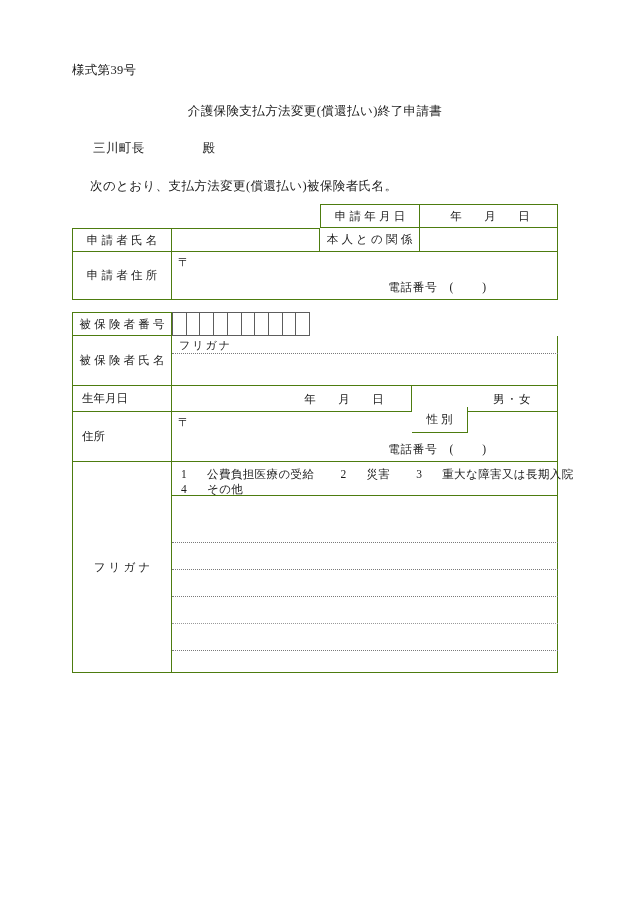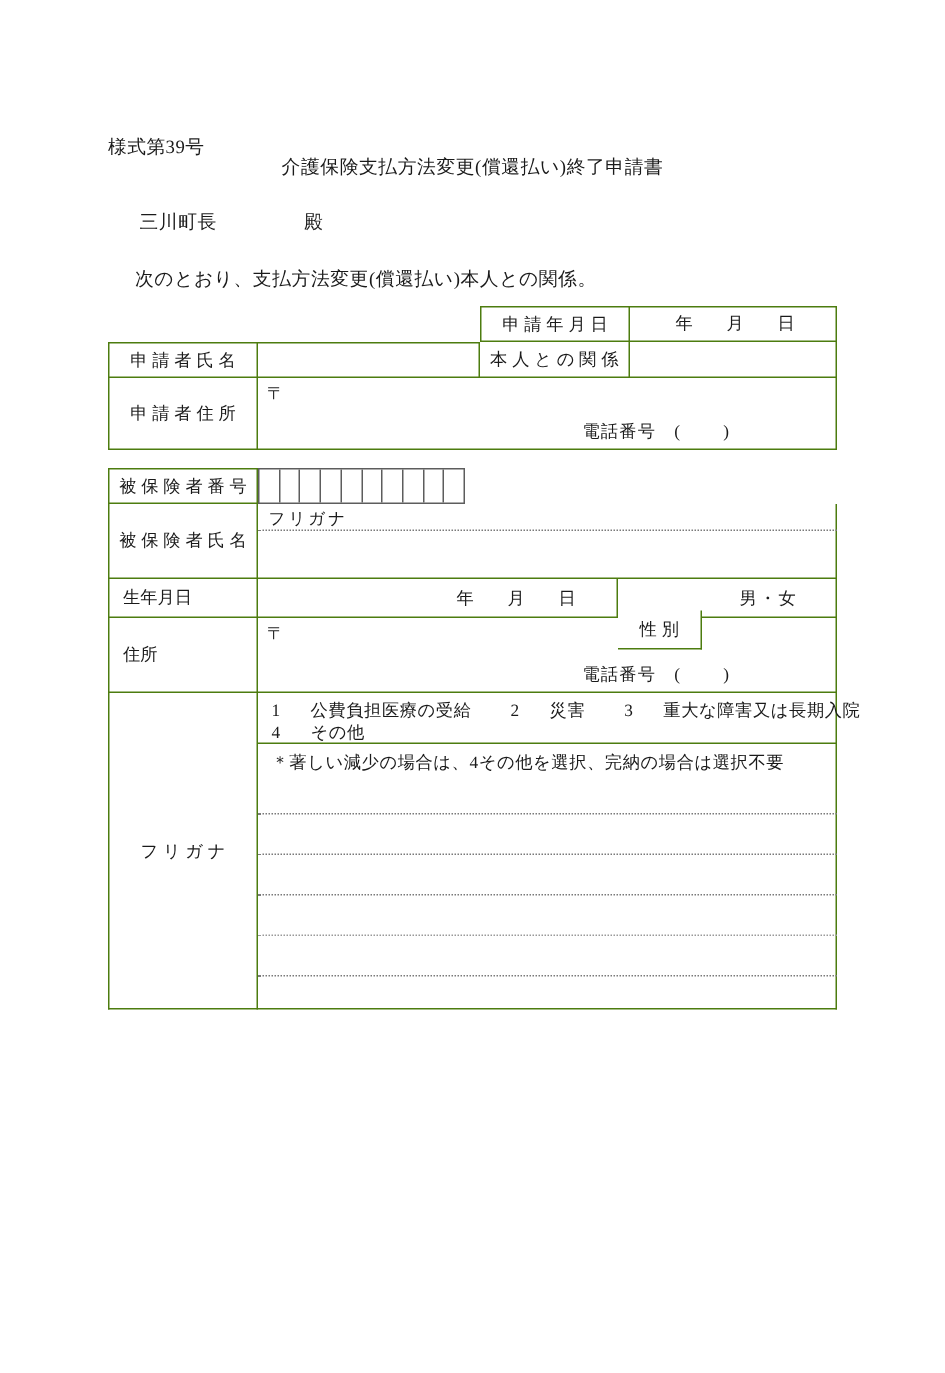--- a/index.html
+++ b/index.html
@@ -20,21 +20,21 @@
     position: absolute;
     left: 0; top: 0;
     width: 630px;
     height: 915px;
   }
 
   
   .form-no {
     position: absolute;
     left: 72px;
-    top: 90px;
+    top: 62px;
     font-size: 12.5px;
     letter-spacing: 0.3px;
     white-space: nowrap;
   }
   .doc-title {
     position: absolute;
     left: 0; top: 103px;
     width: 630px;
     text-align: center;
     font-size: 12.5px;
@@ -182,21 +182,21 @@
 </head>
 <body>
 
 <div class="page">
 
   <div class="form-no">様式第39号</div>
   <div class="doc-title">介護保険支払方法変更(償還払い)終了申請書</div>
   <div class="addressee">
     <span>三川町長</span><span class="hon">殿</span>
   </div>
-  <div class="lead">次のとおり、支払方法変更(償還払い)本人との関係。</div>
+  <div class="lead">次のとおり、支払方法変更(償還払い)被保険者氏名。</div>
 
   <div class="tbl">
 
     <div class="cell" style="left:320px; top:204px; width:100px; height:24px;">
       <span class="lbl">申請年月日</span>
     </div>
     <div class="cell nol" style="left:420px; top:204px; width:138px; height:24px;">
       <span class="val-right">
         <span class="g">年</span><span class="g">月</span><span class="g">日</span>
       </span>
@@ -277,21 +277,20 @@
       <span class="lbl">フリガナ</span>
     </div>
 
     <div class="cell nol not" style="left:172px; top:462px; width:386px; height:34px;">
       <div class="reason-opts">
         <span class="n">1</span><span>公費負担医療の受給</span><span class="gap"></span><span class="n">2</span><span>災害</span><span class="gap"></span><span class="n">3</span><span>重大な障害又は長期入院</span><br><span class="n">4</span><span>その他</span>
       </div>
     </div>
 
     <div class="cell nol not" style="left:172px; top:496px; width:386px; height:177px;">
-      <span class="reason-note">＊著しい減少の場合は、4その他を選択、完納の場合は選択不要</span>
       <span class="dotline" style="left:0px; top:46px;  width:386px;"></span>
       <span class="dotline" style="left:0px; top:73px;  width:386px;"></span>
       <span class="dotline" style="left:0px; top:100px; width:386px;"></span>
       <span class="dotline fine" style="left:0px; top:127px; width:386px;"></span>
       <span class="dotline" style="left:0px; top:154px; width:386px;"></span>
     </div>
   </div>
 
 </div>
 

